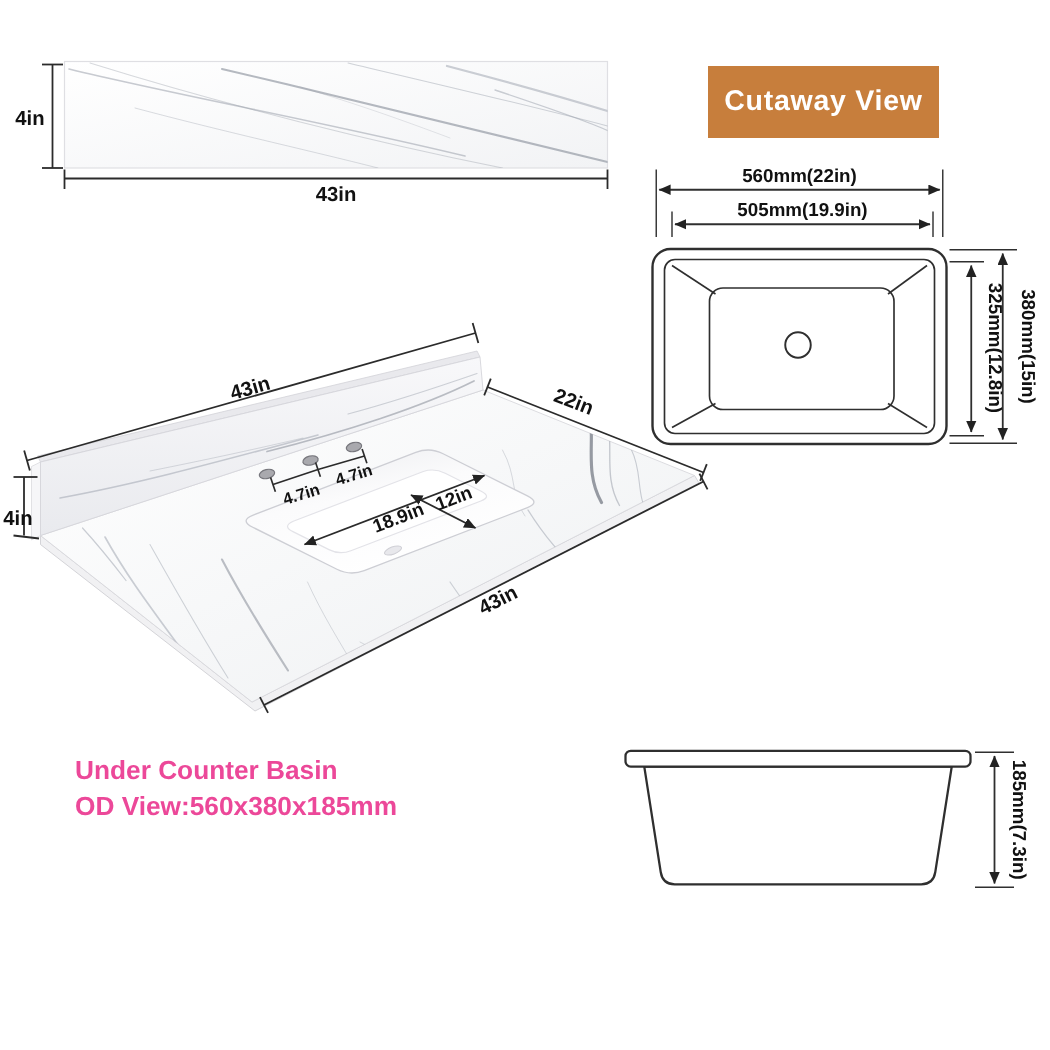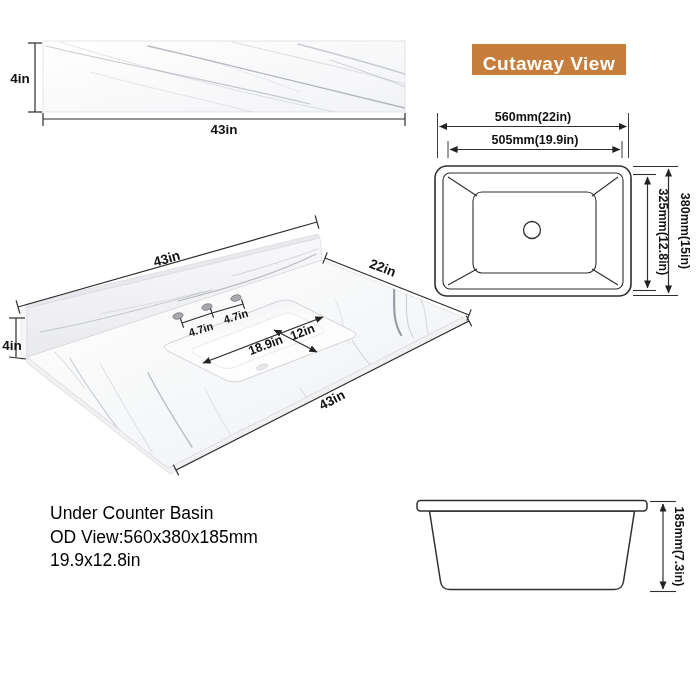--- a/index.html
+++ b/index.html
@@ -2,27 +2,27 @@
 <html><head>
 <meta charset="utf-8">
 <style>
   html,body{margin:0;padding:0;background:#fff;}
   #canvas{
     position:relative;width:700px;height:700px;background:#ffffff;overflow:hidden;
     font-family:"Liberation Sans", sans-serif;
   }
   #diagram-svg{position:absolute;left:0;top:0;}
   .badge{
-    position:absolute;left:472px;top:44px;width:154px;height:31px;
+    position:absolute;left:472px;top:44px;width:154px;height:48px;
     background:#C77E3C;color:#ffffff;font-size:19px;font-weight:bold;
-    display:flex;align-items:flex-end;justify-content:center;letter-spacing:.5px;
+    display:flex;align-items:center;justify-content:center;letter-spacing:.5px;
   }
   .desc{
-    position:absolute;left:50px;top:502px;color:#000000;
-    font-size:17.5px;line-height:23.6px;font-weight:400;
+    position:absolute;left:50px;top:502px;color:#ec4899;
+    font-size:17.5px;line-height:23.6px;font-weight:700;
   }
   .dim-label{font-weight:bold;fill:#111;}
   .f13{font-size:13.5px;}
   .f12{font-size:12.5px;}
   .f11{font-size:11px;}
   text{user-select:none;}
 </style>
 </head>
 <body>
 
@@ -228,16 +228,15 @@
     </g>
   </svg>
 
   <div class="badge">
     <span>Cutaway View</span>
   </div>
 
   <div class="desc">
     <div>Under Counter Basin</div>
     <div>OD View:560x380x185mm</div>
-    <div>19.9x12.8in</div>
   </div>
 
 </div>
 
 </body></html>

